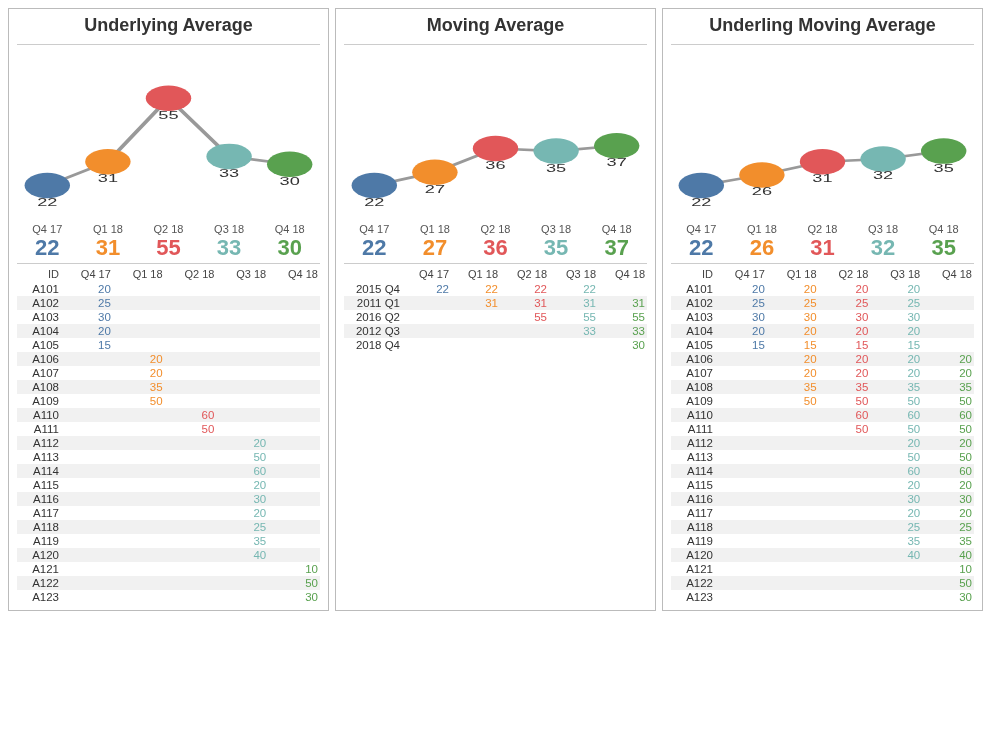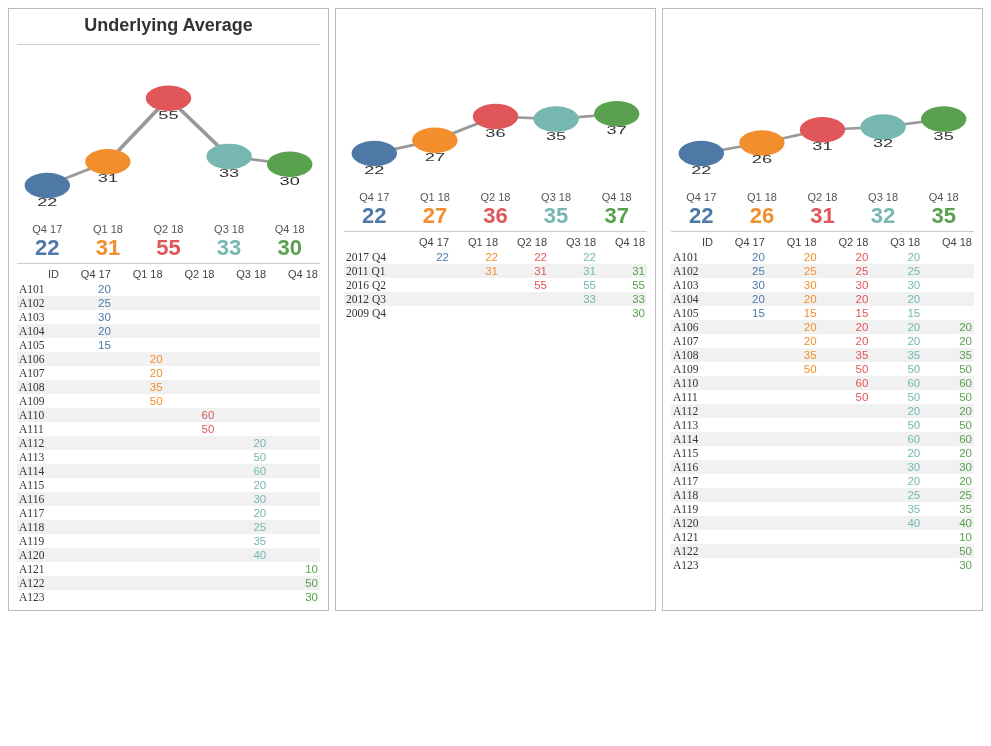--- a/index.html
+++ b/index.html
@@ -55,21 +55,21 @@
     padding: 2px 2px;
   }
   .table .hdr .id { text-align: right; }
   .table .row {
     display: grid;
     grid-template-columns: 40px repeat(5, 1fr);
     text-align: right;
     padding: 1px 2px;
   }
   .table .row:nth-child(even) { background: #f1f1f1; }
-  .table .row .id { text-align: left; color: #333; font-family: Liberation Serif, serif; }
+  .table .row .id { text-align: right; color: #333; }
   .table.ma .hdr, .table.ma .row { grid-template-columns: 54px repeat(5, 1fr); }
   .c0 { color: #4e79a7; }
   .c1 { color: #f28e2c; }
   .c2 { color: #e15759; }
   .c3 { color: #76b7b2; }
   .c4 { color: #59a14f; }
 </style>
 </head>
 <body>
 
@@ -293,20 +293,21 @@
           <div class="c0"></div>
           <div class="c1"></div>
           <div class="c2"></div>
           <div class="c3"></div>
           <div class="c4">30</div>
         </div>
       </div>
     </div>
   </div>
 <div class="panel">
+    <div class="panel-title">Moving Average</div>
     <div class="chart-area"><svg viewBox="0 0 100 100" preserveAspectRatio="none">
     <path d="M10,79.11111111111111 L30,71.33333333333333 L50,57.333333333333336 L70,58.888888888888886 L90,55.77777777777778" stroke="#999" stroke-width="1.5" fill="none"></path>
     <circle cx="10" cy="79.11111111111111" r="7.5" fill="#4e79a7" stroke="#fff" stroke-width="0"></circle>
         <circle cx="30" cy="71.33333333333333" r="7.5" fill="#f28e2c" stroke="#fff" stroke-width="0"></circle>
         <circle cx="50" cy="57.333333333333336" r="7.5" fill="#e15759" stroke="#fff" stroke-width="0"></circle>
         <circle cx="70" cy="58.888888888888886" r="7.5" fill="#76b7b2" stroke="#fff" stroke-width="0"></circle>
         <circle cx="90" cy="55.77777777777778" r="7.5" fill="#59a14f" stroke="#fff" stroke-width="0"></circle>
     <text x="10" y="91.11111111111111" text-anchor="middle" font-size="6" fill="#333">22</text>
         <text x="30" y="83.33333333333333" text-anchor="middle" font-size="6" fill="#333">27</text>
         <text x="50" y="69.33333333333334" text-anchor="middle" font-size="6" fill="#333">36</text>
@@ -331,21 +332,21 @@
       <div class="hdr">
         <div class="id"></div>
         <div>Q4 17</div>
         <div>Q1 18</div>
         <div>Q2 18</div>
         <div>Q3 18</div>
         <div>Q4 18</div>
       </div>
       <div>
         <div class="row">
-          <div class="id">2017 Q4</div>
+          <div class="id">2015 Q4</div>
           <div class="c0">22</div>
           <div class="c1">22</div>
           <div class="c2">22</div>
           <div class="c3">22</div>
           <div class="c4"></div>
         </div>
         <div class="row">
           <div class="id">2011 Q1</div>
           <div class="c0"></div>
           <div class="c1">31</div>
@@ -363,31 +364,32 @@
         </div>
         <div class="row">
           <div class="id">2012 Q3</div>
           <div class="c0"></div>
           <div class="c1"></div>
           <div class="c2"></div>
           <div class="c3">33</div>
           <div class="c4">33</div>
         </div>
         <div class="row">
-          <div class="id">2009 Q4</div>
+          <div class="id">2018 Q4</div>
           <div class="c0"></div>
           <div class="c1"></div>
           <div class="c2"></div>
           <div class="c3"></div>
           <div class="c4">30</div>
         </div>
       </div>
     </div>
   </div>
 <div class="panel">
+    <div class="panel-title">Underling Moving Average</div>
     <div class="chart-area"><svg viewBox="0 0 100 100" preserveAspectRatio="none">
     <path d="M10,79.11111111111111 L30,72.88888888888889 L50,65.11111111111111 L70,63.55555555555556 L90,58.888888888888886" stroke="#999" stroke-width="1.5" fill="none"></path>
     <circle cx="10" cy="79.11111111111111" r="7.5" fill="#4e79a7" stroke="#fff" stroke-width="0"></circle>
         <circle cx="30" cy="72.88888888888889" r="7.5" fill="#f28e2c" stroke="#fff" stroke-width="0"></circle>
         <circle cx="50" cy="65.11111111111111" r="7.5" fill="#e15759" stroke="#fff" stroke-width="0"></circle>
         <circle cx="70" cy="63.55555555555556" r="7.5" fill="#76b7b2" stroke="#fff" stroke-width="0"></circle>
         <circle cx="90" cy="58.888888888888886" r="7.5" fill="#59a14f" stroke="#fff" stroke-width="0"></circle>
     <text x="10" y="91.11111111111111" text-anchor="middle" font-size="6" fill="#333">22</text>
         <text x="30" y="84.88888888888889" text-anchor="middle" font-size="6" fill="#333">26</text>
         <text x="50" y="77.11111111111111" text-anchor="middle" font-size="6" fill="#333">31</text>

